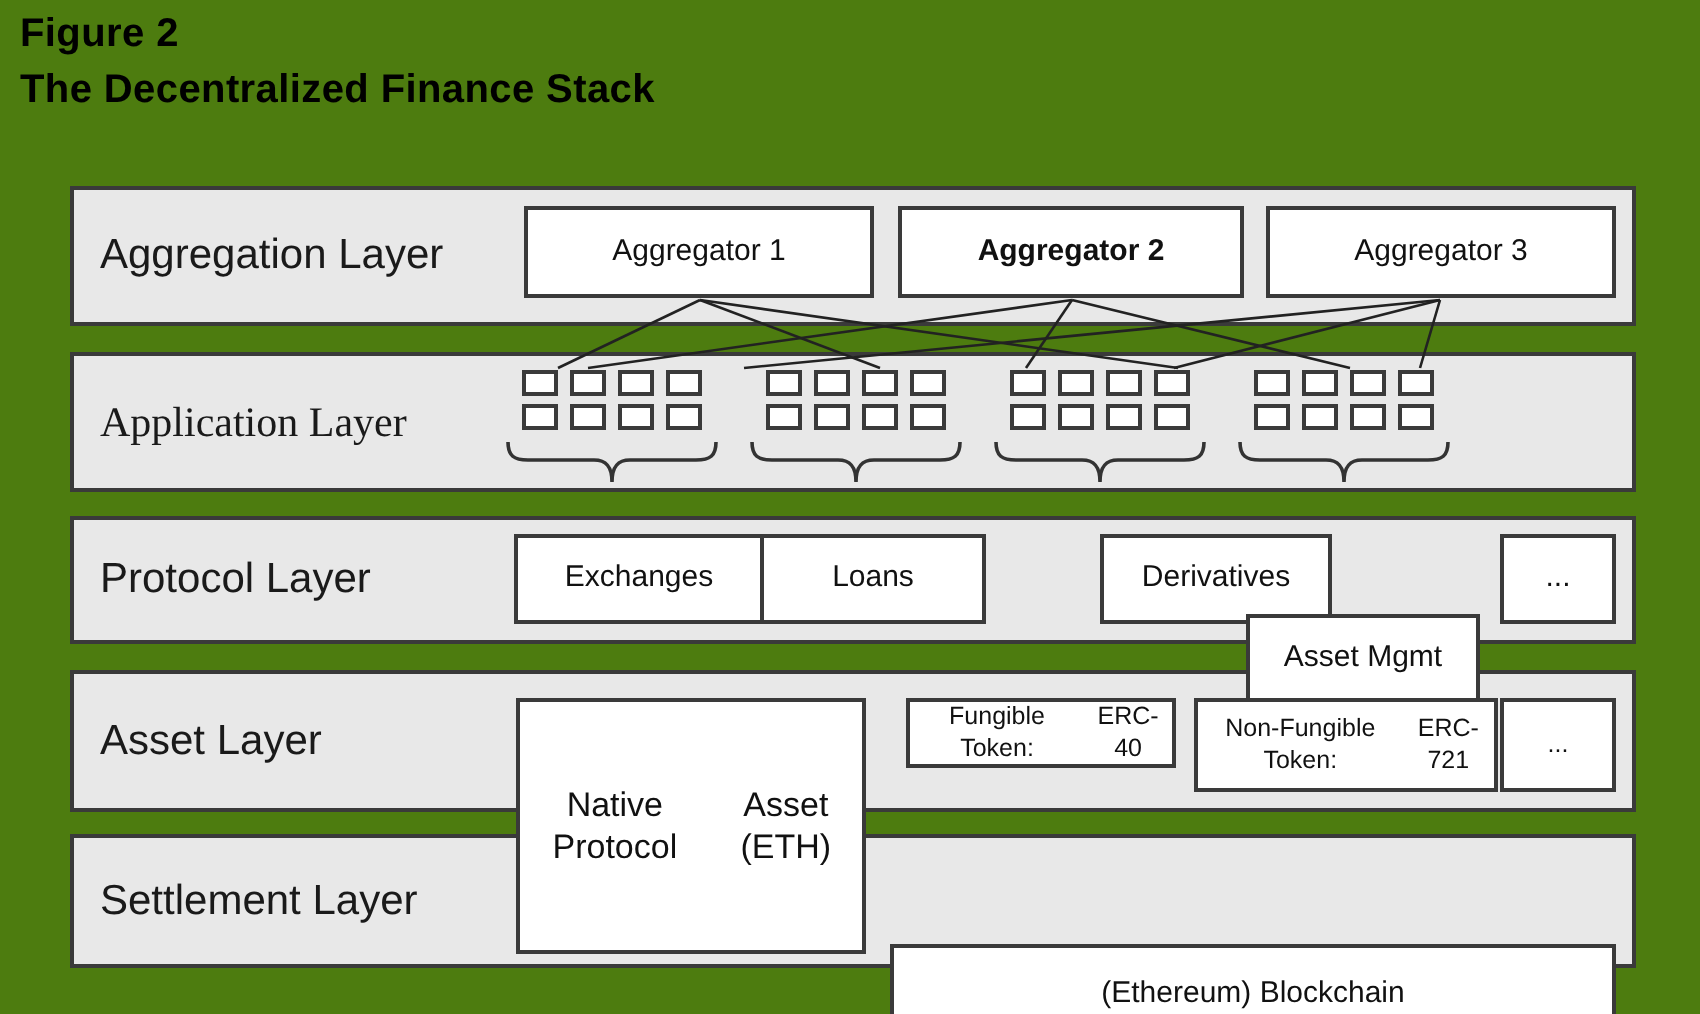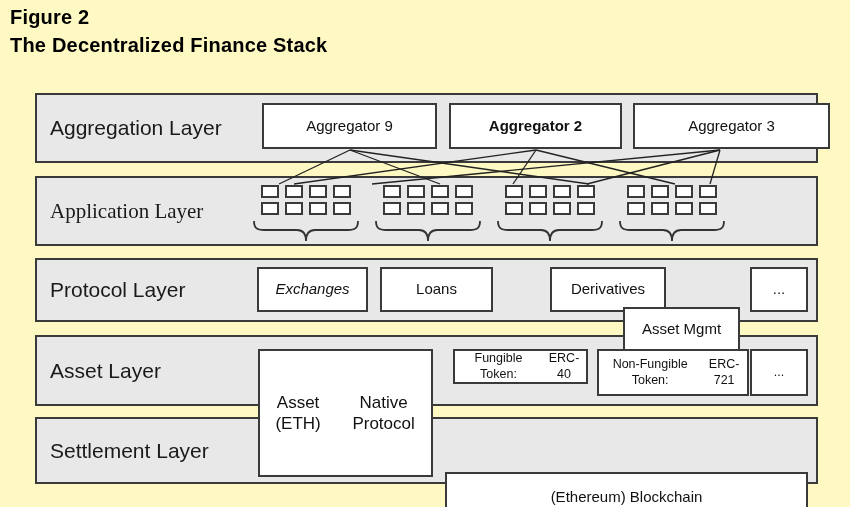--- a/index.html
+++ b/index.html
@@ -1,17 +1,17 @@
 <!DOCTYPE html>
 <html><head>
 <meta charset="utf-8">
 <style>
   html,body{margin:0;padding:0;background:#fff;}
   .canvas{
-    position:relative;width:850px;height:507px;background:#fef9c3;
+    position:relative;width:850px;height:507px;background:#4d7c0f;
     font-family:"Liberation Sans",sans-serif;color:#111;overflow:hidden;
   }
   .fig-title{position:absolute;left:10px;font-size:20px;font-weight:bold;color:#000;letter-spacing:.2px;}
   #title1{top:6px;}
   #title2{top:34px;}
   .layer-row{
     position:absolute;left:35px;width:779px;background:#e8e8e8;
     border:2px solid #3a3a3a;z-index:0;display:flex;align-items:center;
   }
   #row-aggregation{top:93px;height:66px;}
@@ -63,23 +63,23 @@
       <line x1="720" y1="150" x2="372" y2="184" stroke="#222222" stroke-width="1.3"></line>
       <line x1="720" y1="150" x2="587" y2="184" stroke="#222222" stroke-width="1.3"></line>
       <line x1="720" y1="150" x2="710" y2="184" stroke="#222222" stroke-width="1.3"></line>
       <path d="M 254 221 C 254 228 257 230 264 230 L 297 230 C 303 230 306 233 306 241 C 306 233 309 230 315 230 L 348 230 C 355 230 358 228 358 221" fill="none" stroke="#333" stroke-width="1.8"></path>
       <path d="M 376 221 C 376 228 379 230 386 230 L 419 230 C 425 230 428 233 428 241 C 428 233 431 230 437 230 L 470 230 C 477 230 480 228 480 221" fill="none" stroke="#333" stroke-width="1.8"></path>
       <path d="M 498 221 C 498 228 501 230 508 230 L 541 230 C 547 230 550 233 550 241 C 550 233 553 230 559 230 L 592 230 C 599 230 602 228 602 221" fill="none" stroke="#333" stroke-width="1.8"></path>
       <path d="M 620 221 C 620 228 623 230 630 230 L 663 230 C 669 230 672 233 672 241 C 672 233 675 230 681 230 L 714 230 C 721 230 724 228 724 221" fill="none" stroke="#333" stroke-width="1.8"></path>
     </svg>
 
   <div id="boxes">
-      <div class="wbox" style="left: 262px; top: 103px; width: 175px; height: 46px;">Aggregator 9</div>
+      <div class="wbox" style="left: 262px; top: 103px; width: 175px; height: 46px;">Aggregator 1</div>
       <div class="wbox" style="left: 449px; top: 103px; width: 173px; height: 46px; font-weight: bold;">Aggregator 2</div>
-      <div class="wbox" style="left: 633px; top: 103px; width: 197px; height: 46px;">Aggregator 3</div>
+      <div class="wbox" style="left: 633px; top: 103px; width: 175px; height: 46px;">Aggregator 3</div>
       <div class="wbox small-cell" style="left: 261px; top: 185px; width: 18px; height: 13px;"></div>
       <div class="wbox small-cell" style="left: 285px; top: 185px; width: 18px; height: 13px;"></div>
       <div class="wbox small-cell" style="left: 309px; top: 185px; width: 18px; height: 13px;"></div>
       <div class="wbox small-cell" style="left: 333px; top: 185px; width: 18px; height: 13px;"></div>
       <div class="wbox small-cell" style="left: 261px; top: 202px; width: 18px; height: 13px;"></div>
       <div class="wbox small-cell" style="left: 285px; top: 202px; width: 18px; height: 13px;"></div>
       <div class="wbox small-cell" style="left: 309px; top: 202px; width: 18px; height: 13px;"></div>
       <div class="wbox small-cell" style="left: 333px; top: 202px; width: 18px; height: 13px;"></div>
       <div class="wbox small-cell" style="left: 383px; top: 185px; width: 18px; height: 13px;"></div>
       <div class="wbox small-cell" style="left: 407px; top: 185px; width: 18px; height: 13px;"></div>
@@ -98,28 +98,28 @@
       <div class="wbox small-cell" style="left: 553px; top: 202px; width: 18px; height: 13px;"></div>
       <div class="wbox small-cell" style="left: 577px; top: 202px; width: 18px; height: 13px;"></div>
       <div class="wbox small-cell" style="left: 627px; top: 185px; width: 18px; height: 13px;"></div>
       <div class="wbox small-cell" style="left: 651px; top: 185px; width: 18px; height: 13px;"></div>
       <div class="wbox small-cell" style="left: 675px; top: 185px; width: 18px; height: 13px;"></div>
       <div class="wbox small-cell" style="left: 699px; top: 185px; width: 18px; height: 13px;"></div>
       <div class="wbox small-cell" style="left: 627px; top: 202px; width: 18px; height: 13px;"></div>
       <div class="wbox small-cell" style="left: 651px; top: 202px; width: 18px; height: 13px;"></div>
       <div class="wbox small-cell" style="left: 675px; top: 202px; width: 18px; height: 13px;"></div>
       <div class="wbox small-cell" style="left: 699px; top: 202px; width: 18px; height: 13px;"></div>
-      <div class="wbox" style="left: 257px; top: 267px; width: 111px; height: 45px; font-style: italic;">Exchanges</div>
+      <div class="wbox" style="left: 257px; top: 267px; width: 125px; height: 45px;">Exchanges</div>
       <div class="wbox" style="left: 380px; top: 267px; width: 113px; height: 45px;">Loans</div>
       <div class="wbox" style="left: 502px; top: 267px; width: 116px; height: 45px; margin-left: 48px;">Derivatives</div>
       <div class="wbox" style="left: 623px; top: 267px; width: 117px; height: 45px; margin-top: 40px;">Asset Mgmt</div>
       <div class="wbox" style="left: 750px; top: 267px; width: 58px; height: 45px;">...</div>
       <div class="wbox native" style="left: 258px; top: 349px; width: 175px; height: 128px;">
+        <div>Native Protocol</div>
         <div>Asset (ETH)</div>
-        <div>Native Protocol</div>
       </div>
       <div class="wbox token" style="left: 453px; top: 349px; width: 135px; height: 35px;">
         <div>Fungible Token:</div>
         <div>ERC-40</div>
       </div>
       <div class="wbox token" style="left: 597px; top: 349px; width: 152px; height: 47px;">
         <div>Non-Fungible Token:</div>
         <div>ERC-721</div>
       </div>
       <div class="wbox token" style="left: 750px; top: 349px; width: 58px; height: 47px;">...</div>

